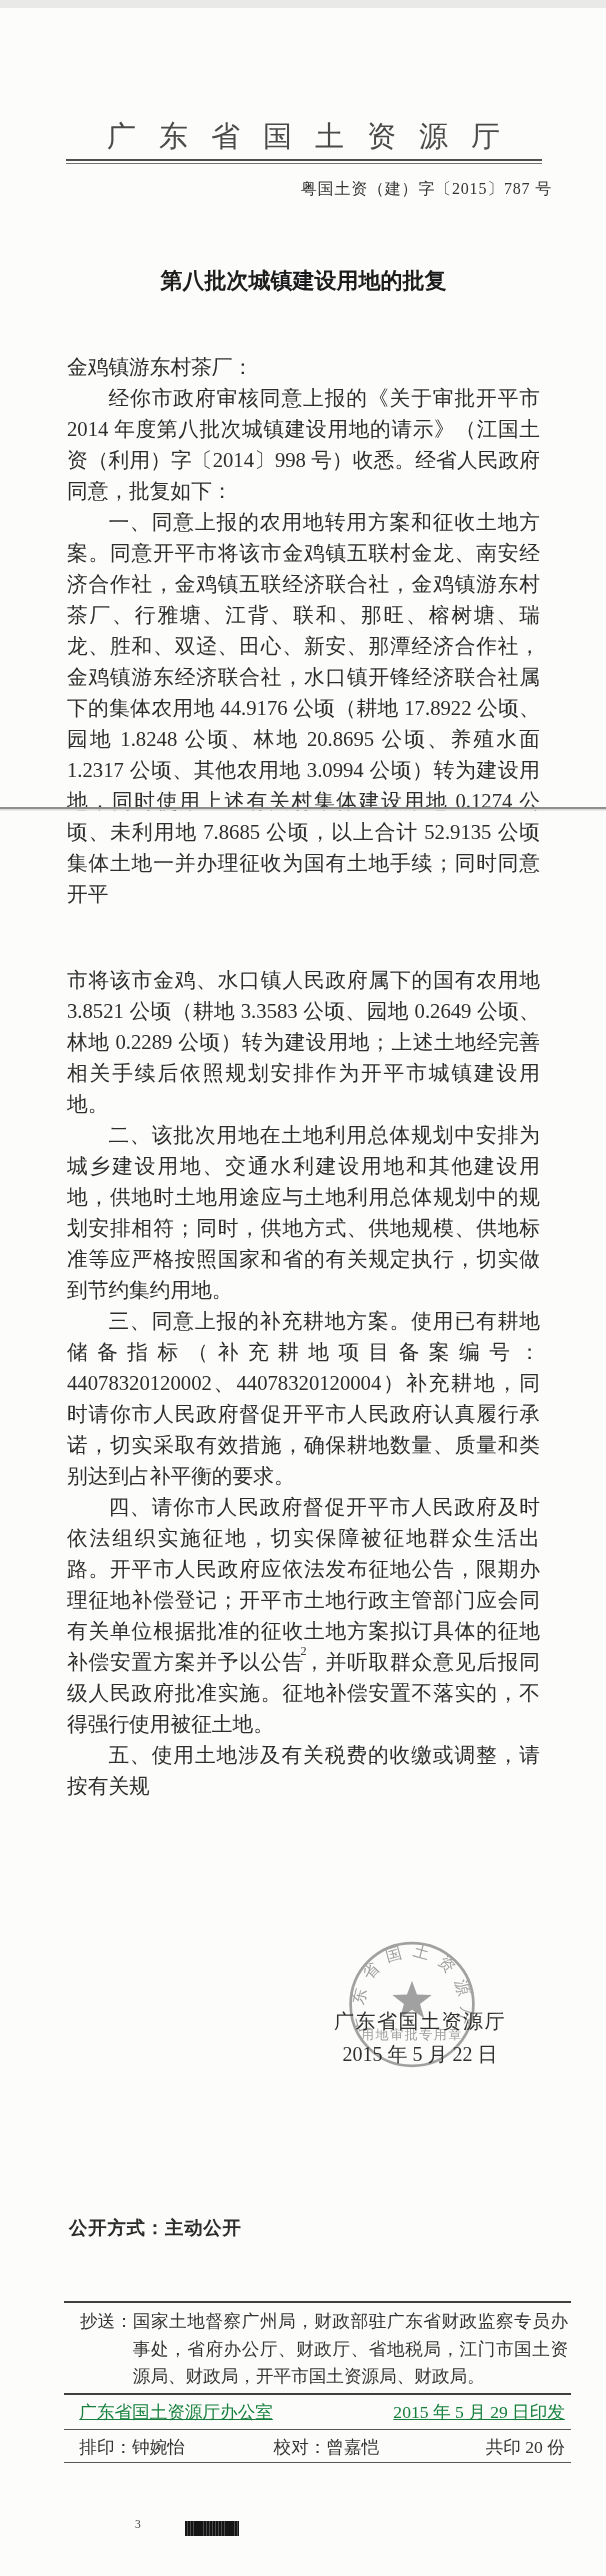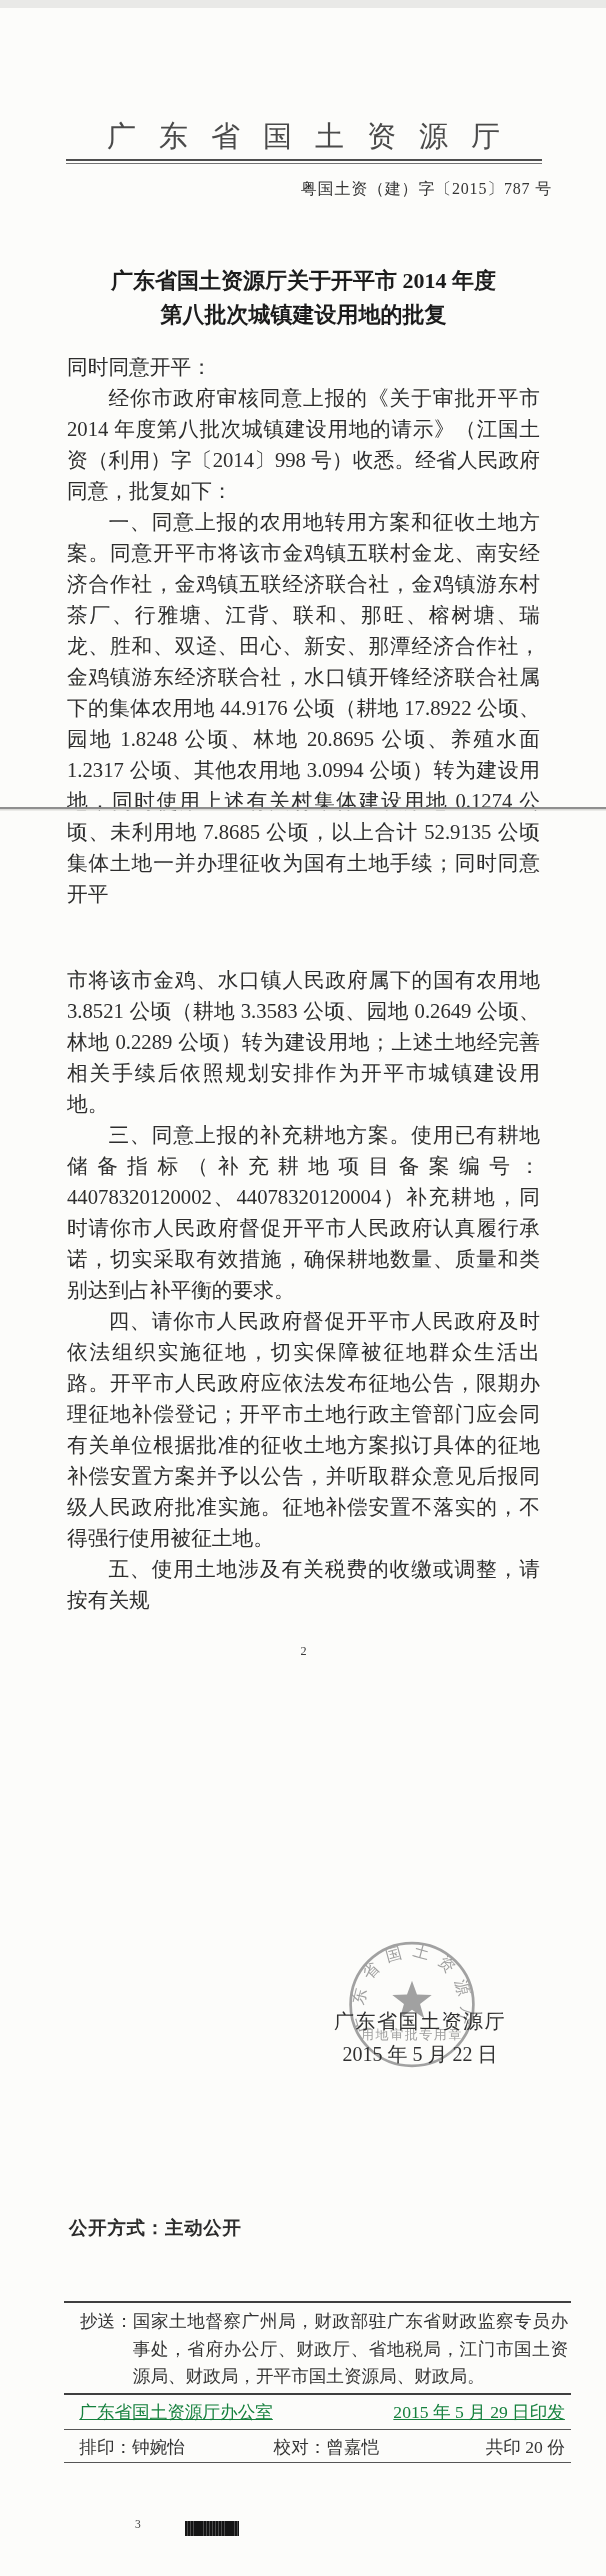--- a/index.html
+++ b/index.html
@@ -102,35 +102,35 @@
 </style>
 </head>
 <body>
 
 <div id="doc">
 
   <div class="agency-title">广东省国土资源厅</div>
   <div class="double-rule"></div>
   <div class="doc-number">粤国土资（建）字〔2015〕787 号</div>
   <div class="doc-title">
-    <div>广东省国土资源厅关于开平市 2014 年度</div>
     <div>第八批次城镇建设用地的批复</div>
   </div>
 
   <div id="page1-body" class="body-block">
-    <p>同时同意开平：</p>
+    <p>金鸡镇游东村茶厂：</p>
     <p class="indent">经你市政府审核同意上报的《关于审批开平市 2014 年度第八批次城镇建设用地的请示》（江国土资（利用）字〔2014〕998 号）收悉。经省人民政府同意，批复如下：</p>
     <p class="indent">一、同意上报的农用地转用方案和征收土地方案。同意开平市将该市金鸡镇五联村金龙、南安经济合作社，金鸡镇五联经济联合社，金鸡镇游东村茶厂、行雅塘、江背、联和、那旺、榕树塘、瑞龙、胜和、双迳、田心、新安、那潭经济合作社，金鸡镇游东经济联合社，水口镇开锋经济联合社属下的集体农用地 44.9176 公顷（耕地 17.8922 公顷、园地 1.8248 公顷、林地 20.8695 公顷、养殖水面 1.2317 公顷、其他农用地 3.0994 公顷）转为建设用地，同时使用上述有关村集体建设用地 0.1274 公顷、未利用地 7.8685 公顷，以上合计 52.9135 公顷集体土地一并办理征收为国有土地手续；同时同意开平</p>
   </div>
 
   <div id="pagenum-1" class="pagenum">1</div>
   <div class="page-divider"></div>
 
   <div id="page2-body" class="body-block">
     <p>市将该市金鸡、水口镇人民政府属下的国有农用地 3.8521 公顷（耕地 3.3583 公顷、园地 0.2649 公顷、林地 0.2289 公顷）转为建设用地；上述土地经完善相关手续后依照规划安排作为开平市城镇建设用地。</p>
+    <p class="indent">二、该批次用地在土地利用总体规划中安排为城乡建设用地、交通水利建设用地和其他建设用地，供地时土地用途应与土地利用总体规划中的规划安排相符；同时，供地方式、供地规模、供地标准等应严格按照国家和省的有关规定执行，切实做到节约集约用地。</p>
     <p class="indent">三、同意上报的补充耕地方案。使用已有耕地储备指标（补充耕地项目备案编号：44078320120002、44078320120004）补充耕地，同时请你市人民政府督促开平市人民政府认真履行承诺，切实采取有效措施，确保耕地数量、质量和类别达到占补平衡的要求。</p>
     <p class="indent">四、请你市人民政府督促开平市人民政府及时依法组织实施征地，切实保障被征地群众生活出路。开平市人民政府应依法发布征地公告，限期办理征地补偿登记；开平市土地行政主管部门应会同有关单位根据批准的征收土地方案拟订具体的征地补偿安置方案并予以公告，并听取群众意见后报同级人民政府批准实施。征地补偿安置不落实的，不得强行使用被征土地。</p>
     <p class="indent">五、使用土地涉及有关税费的收缴或调整，请按有关规</p>
   </div>
   <div id="pagenum-2" class="pagenum">2</div>
 
 
   <svg class="seal" viewBox="0 0 172 172">
     <defs>
       <path id="sealArc" d="M 29.8 110.2 A 62 62 0 1 1 142.2 110.2" fill="none"></path>

